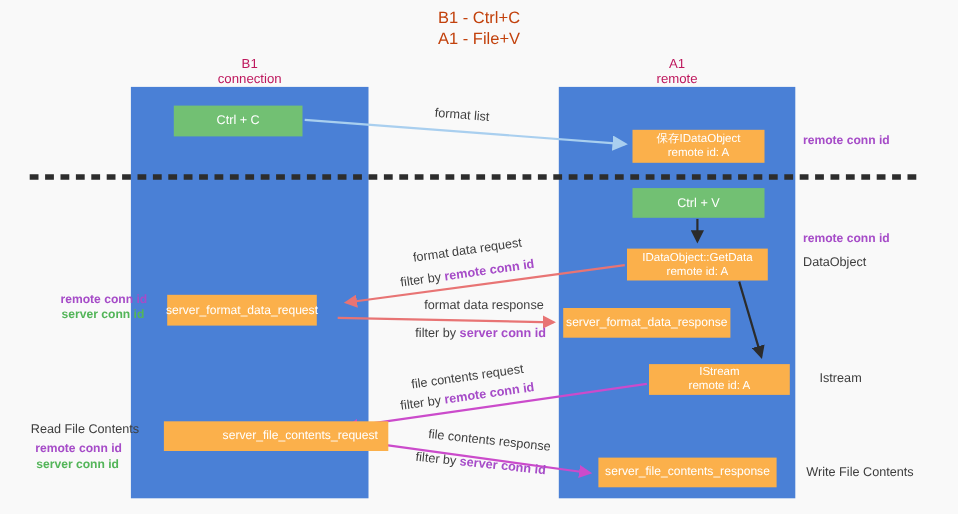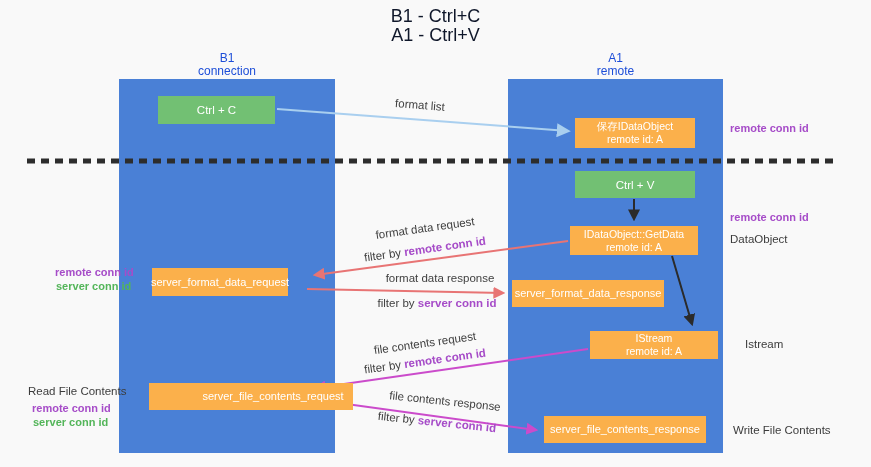--- a/index.html
+++ b/index.html
@@ -1,18 +1,18 @@
 <!DOCTYPE html>
 <html><head>
 <meta charset="utf-8">
 <style>
   html,body{margin:0;padding:0;background:#f9f9f9;font-family:"Liberation Sans",sans-serif;}
   #stage{position:relative;width:871px;height:467px;background:#f9f9f9;overflow:hidden;}
-  .title{position:absolute;top:7px;left:0;width:871px;text-align:center;font-size:18px;color:#0f172a;line-height:19px;}
-  .col-header{position:absolute;text-align:center;font-size:12px;color:#1d4ed8;line-height:13px;}
+  .title{position:absolute;top:7px;left:0;width:871px;text-align:center;font-size:15px;color:#c2410c;line-height:19px;}
+  .col-header{position:absolute;text-align:center;font-size:12px;color:#be185d;line-height:13px;}
   .lifeline{position:absolute;background:#4a80d6;}
   svg.layer{position:absolute;left:0;top:0;width:871px;height:467px;pointer-events:none;}
   .node{position:absolute;display:flex;flex-direction:column;align-items:center;justify-content:center;color:#ffffff;text-align:center;}
   .node.green{background:#72c073;font-size:11.5px;}
   .node.orange{background:#fbb04b;font-size:10.5px;line-height:13px;}
   .node .l{display:block;}
   .ann{position:absolute;font-size:11px;font-weight:bold;white-space:nowrap;}
   .ann.purple{color:#a64cc8;}
   .ann.greentext{color:#53b559;}
   .ann.dark{color:#3c3c3c;font-weight:normal;font-size:11.5px;}
@@ -22,21 +22,21 @@
   .rot-dn2{transform:rotate(6deg);}
   .filter-key{font-weight:bold;color:#a64cc8;}
 </style>
 </head>
 <body>
 
 <div id="stage">
 
   <div class="title">
     <div>B1 - Ctrl+C</div>
-    <div>A1 - Ctrl+V</div>
+    <div>A1 - File+V</div>
   </div>
 
   <div class="col-header" style="left:119px;top:52px;width:216px;">
     <div>B1</div>
     <div>connection</div>
   </div>
   <div class="col-header" style="left:508px;top:52px;width:215px;">
     <div>A1</div>
     <div>remote</div>
   </div>

